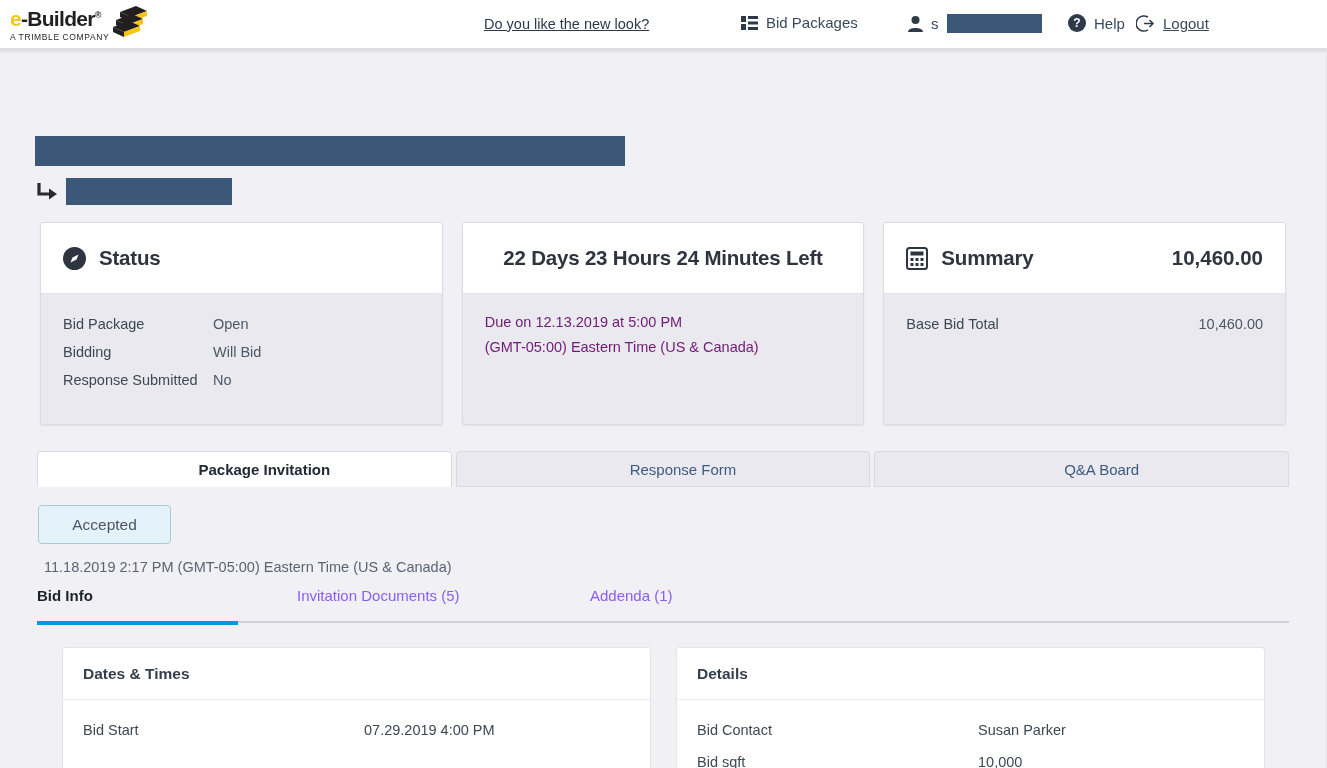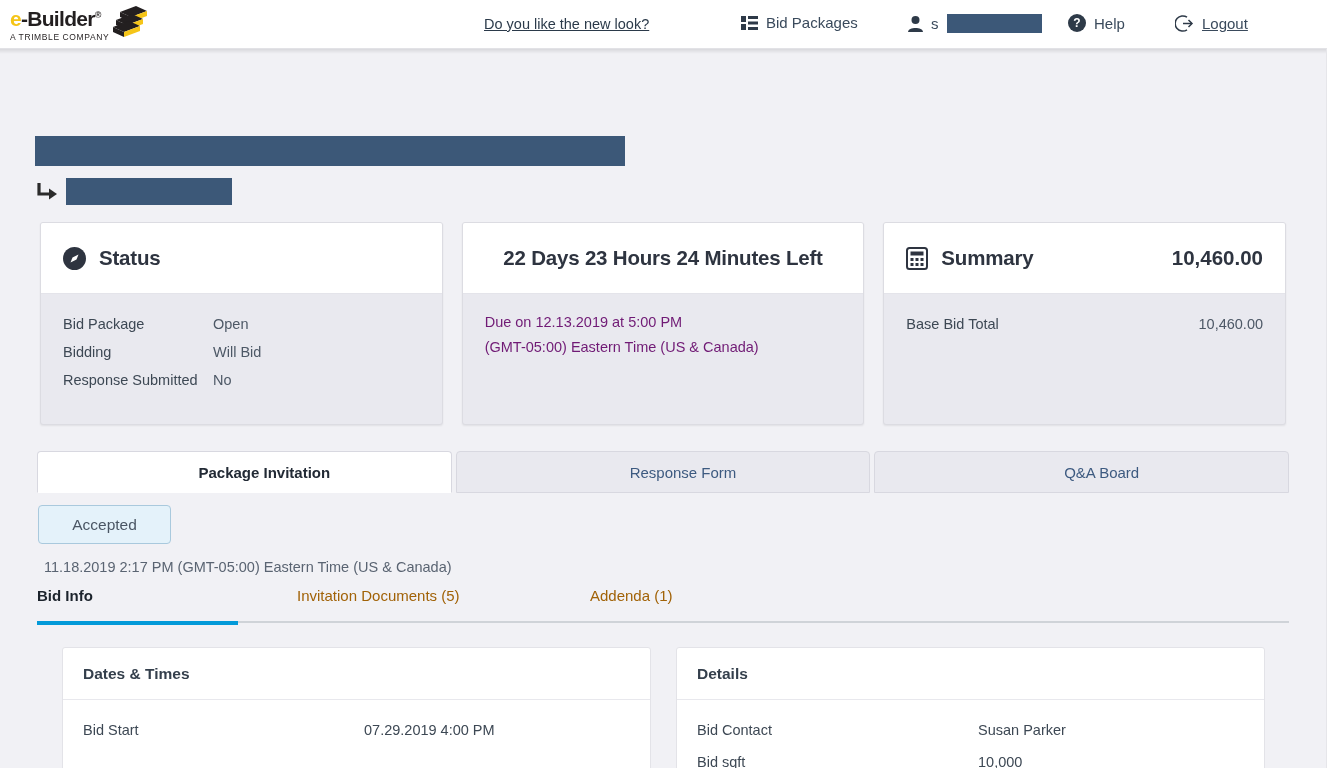--- a/index.html
+++ b/index.html
@@ -74,21 +74,21 @@
     gap: 8px;
     font-size: 15px;
     color: #3a4a5c;
     cursor: pointer;
     white-space: nowrap;
     text-align: right;
   }
   .nav-bidpkg { left: 741px; }
   .nav-user   { left: 908px; }
   .nav-help   { left: 1068px; }
-  .nav-logout { left: 1175px; text-decoration: underline; }
+  .nav-logout { left: 1136px; text-decoration: underline; }
 
   .redact {
     background: #3c5878;
     display: inline-block;
     vertical-align: middle;
   }
   .redact-user { width: 95px; height: 19px; }
 
   
   .icn { display: inline-block; line-height: 0; }
@@ -191,21 +191,21 @@
   .tabs {
     position: absolute;
     left: 37px;
     top: 402px;
     width: 1252px;
     display: flex;
     gap: 4px;
   }
   .tab {
     flex: 1;
-    height: 42px;
+    height: 36px;
     display: flex;
     align-items: center;
     justify-content: center;
     font-size: 15px;
     color: #3d5a80;
     background: #e9e9ef;
     border: 1px solid #d8d8e0;
     border-radius: 4px 4px 0 0;
     cursor: pointer;
     padding-left: 40px;
@@ -263,21 +263,21 @@
     left: 37px;
     top: 538px;
     width: 1252px;
     height: 36px;
     border-bottom: 2px solid #cfd3d8;
   }
   .subtab {
     position: absolute;
     top: 0;
     font-size: 15px;
-    color: #a16207;
+    color: #8b5cf6;
     cursor: pointer;
     padding-bottom: 9px;
     white-space: nowrap;
   }
   .subtab.active {
     color: #1c232c;
     font-weight: bold;
   }
   .subtab-underline {
     position: absolute;

